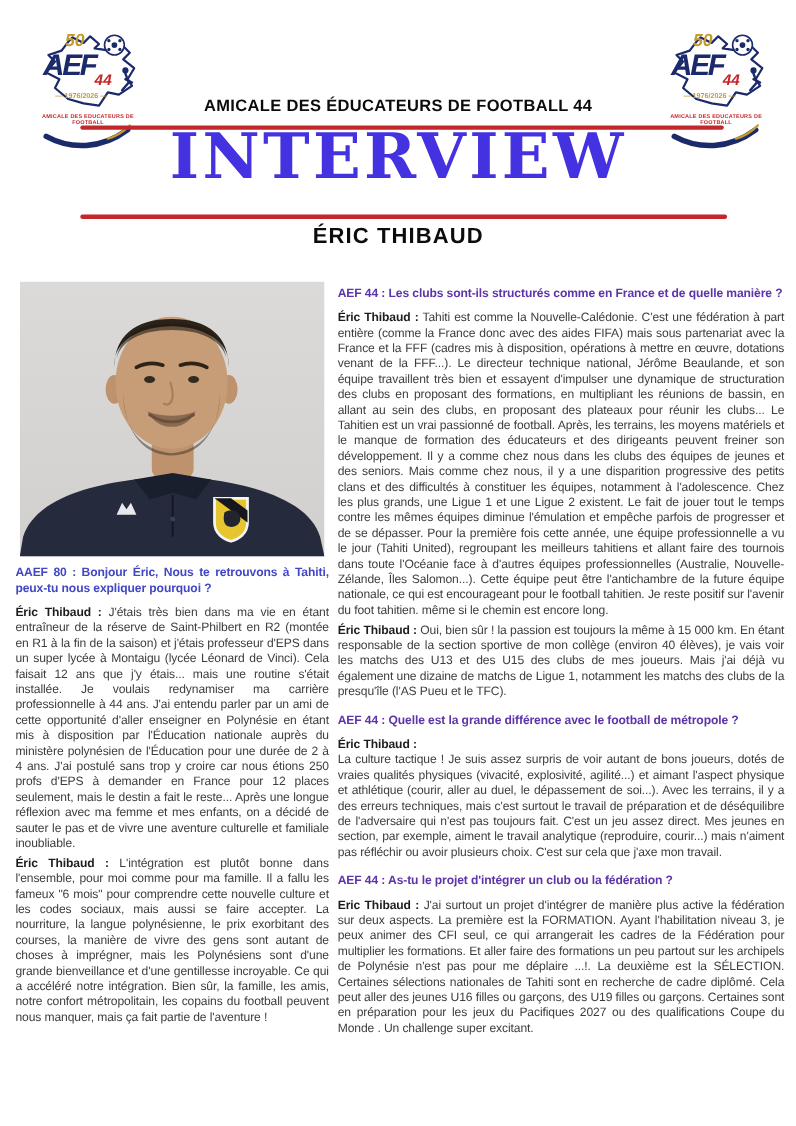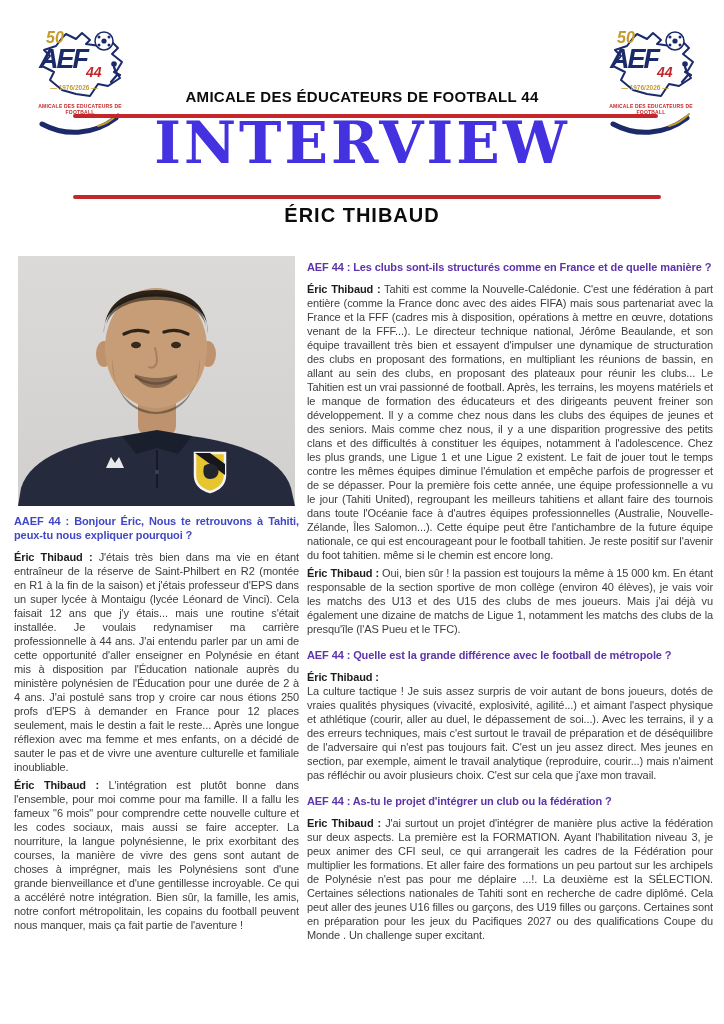--- a/index.html
+++ b/index.html
@@ -22,21 +22,21 @@
   .big-title{position:absolute;top:109px;left:0;width:100%;text-align:center;
     font-family:"DejaVu Serif","Liberation Serif",serif;font-weight:bold;
     font-size:57px;letter-spacing:3px;color:var(--title-blue);}
   .subtitle{position:absolute;top:204px;left:0;width:100%;text-align:center;
     font-size:20px;font-weight:800;letter-spacing:1px;color:#0c0c0c;}
 
   
   .logo{position:absolute;top:28px;width:108px;height:112px;}
   .logo.left{left:26px;} .logo.right{left:597px;}
   .logo svg{position:absolute;top:0;left:0;}
-  .logo .anniv{position:absolute;top:1px;left:20px;font-size:16px;font-weight:800;
+  .logo .anniv{position:absolute;top:1px;left:33px;font-size:16px;font-weight:800;
     font-style:italic;color:var(--logo-gold);}
   .logo .acro{position:absolute;top:16px;left:13px;font-size:27px;font-weight:900;
     font-style:italic;letter-spacing:-2px;color:var(--logo-navy);}
   .logo .dept{position:absolute;top:36px;left:60px;font-size:14px;font-weight:900;
     font-style:italic;color:var(--logo-red);}
   .logo .years{position:absolute;top:56px;left:0;width:96px;text-align:center;
     font-size:6.5px;font-weight:700;color:var(--logo-gold);}
   .logo .caption{position:absolute;top:75px;left:0;width:108px;text-align:center;
     font-size:5px;font-weight:800;color:var(--logo-red);letter-spacing:.2px;}
 
@@ -161,21 +161,21 @@
       <ellipse cx="158" cy="89" rx="5" ry="3.2" fill="#352a1e"></ellipse>
 
       <path d="M137,92 q4,14 0,18 q-3,3 -6,1" stroke="#a87f5d" stroke-width="2" fill="none" stroke-linecap="round"></path>
 
       <path d="M94,102 C96,142 116,158 138,158 C160,158 180,142 182,102 C182,132 166,154 138,156 C110,154 94,132 94,102 Z" fill="#46382a" opacity="0.55"></path>
       <path d="M116,118 q22,8 44,0 q-8,14 -22,14 q-14,0 -22,-14 z" fill="#4a3a2b" opacity="0.5"></path>
 
       <path d="M118,121 q20,13 40,0" stroke="#6e4f3d" stroke-width="2.6" fill="none" stroke-linecap="round"></path>
     </svg>
 
-    <p class="question q-blue">AAEF 44 : Bonjour Éric, Nous te retrouvons à Tahiti, peux-tu nous expliquer pourquoi ?</p>
+    <p class="question q-blue">AAEF 80 : Bonjour Éric, Nous te retrouvons à Tahiti, peux-tu nous expliquer pourquoi ?</p>
     <p class="ans"><strong class="spk">Éric Thibaud :</strong> <span>J'étais très bien dans ma vie en étant entraîneur de la réserve de Saint-Philbert en R2 (montée en R1 à la fin de la saison) et j'étais professeur d'EPS dans un super lycée à Montaigu (lycée Léonard de Vinci). Cela faisait 12 ans que j'y étais... mais une routine s'était installée. Je voulais redynamiser ma carrière professionnelle à 44 ans. J'ai entendu parler par un ami de cette opportunité d'aller enseigner en Polynésie en étant mis à disposition par l'Éducation nationale auprès du ministère polynésien de l'Éducation pour une durée de 2 à 4 ans. J'ai postulé sans trop y croire car nous étions 250 profs d'EPS à demander en France pour 12 places seulement, mais le destin a fait le reste... Après une longue réflexion avec ma femme et mes enfants, on a décidé de sauter le pas et de vivre une aventure culturelle et familiale inoubliable.</span></p>
 
     <p class="ans"><strong class="spk">Éric Thibaud :</strong> <span>L'intégration est plutôt bonne dans l'ensemble, pour moi comme pour ma famille. Il a fallu les fameux "6 mois" pour comprendre cette nouvelle culture et les codes sociaux, mais aussi se faire accepter. La nourriture, la langue polynésienne, le prix exorbitant des courses, la manière de vivre des gens sont autant de choses à imprégner, mais les Polynésiens sont d'une grande bienveillance et d'une gentillesse incroyable. Ce qui a accéléré notre intégration. Bien sûr, la famille, les amis, notre confort métropolitain, les copains du football peuvent nous manquer, mais ça fait partie de l'aventure !</span></p>
   </div>
 
   <div class="col col-right">
 
     <p class="question q-purple" style="margin-top:4px">AEF 44 : Les clubs sont-ils structurés comme en France et de quelle manière ?</p>
     <p class="ans"><strong class="spk">Éric Thibaud :</strong> <span>Tahiti est comme la Nouvelle-Calédonie. C'est une fédération à part entière (comme la France donc avec des aides FIFA) mais sous partenariat avec la France et la FFF (cadres mis à disposition, opérations à mettre en œuvre, dotations venant de la FFF...). Le directeur technique national, Jérôme Beaulande, et son équipe travaillent très bien et essayent d'impulser une dynamique de structuration des clubs en proposant des formations, en multipliant les réunions de bassin, en allant au sein des clubs, en proposant des plateaux pour réunir les clubs... Le Tahitien est un vrai passionné de football. Après, les terrains, les moyens matériels et le manque de formation des éducateurs et des dirigeants peuvent freiner son développement. Il y a comme chez nous dans les clubs des équipes de jeunes et des seniors. Mais comme chez nous, il y a une disparition progressive des petits clans et des difficultés à constituer les équipes, notamment à l'adolescence. Chez les plus grands, une Ligue 1 et une Ligue 2 existent. Le fait de jouer tout le temps contre les mêmes équipes diminue l'émulation et empêche parfois de progresser et de se dépasser. Pour la première fois cette année, une équipe professionnelle a vu le jour (Tahiti United), regroupant les meilleurs tahitiens et allant faire des tournois dans toute l'Océanie face à d'autres équipes professionnelles (Australie, Nouvelle-Zélande, Îles Salomon...). Cette équipe peut être l'antichambre de la future équipe nationale, ce qui est encourageant pour le football tahitien. Je reste positif sur l'avenir du foot tahitien. même si le chemin est encore long.</span></p>
 

